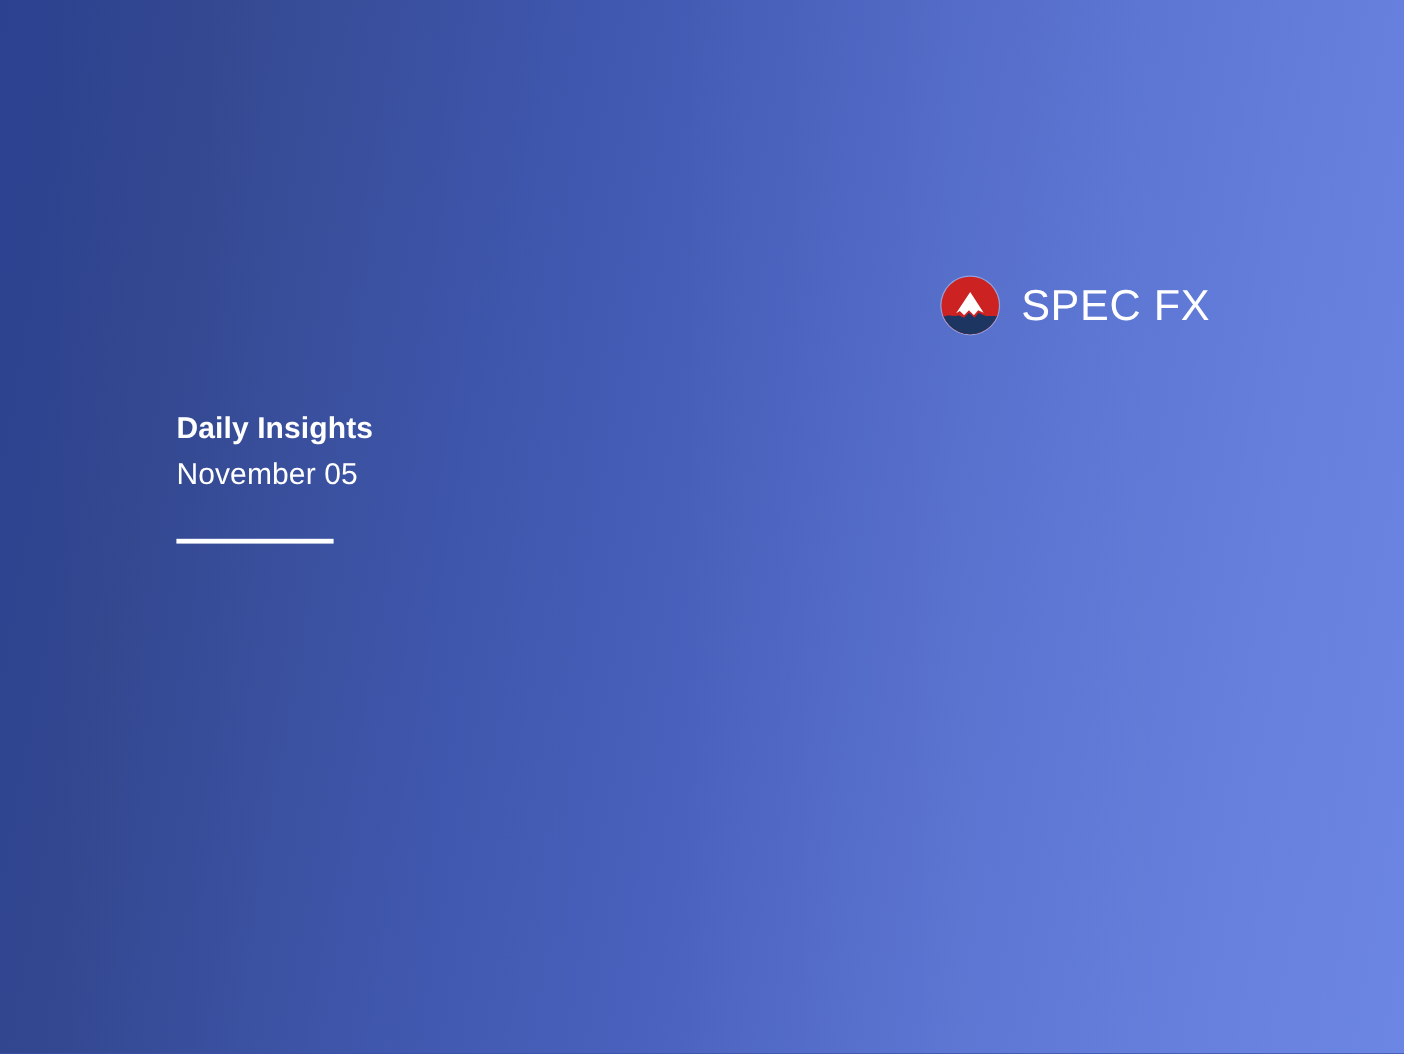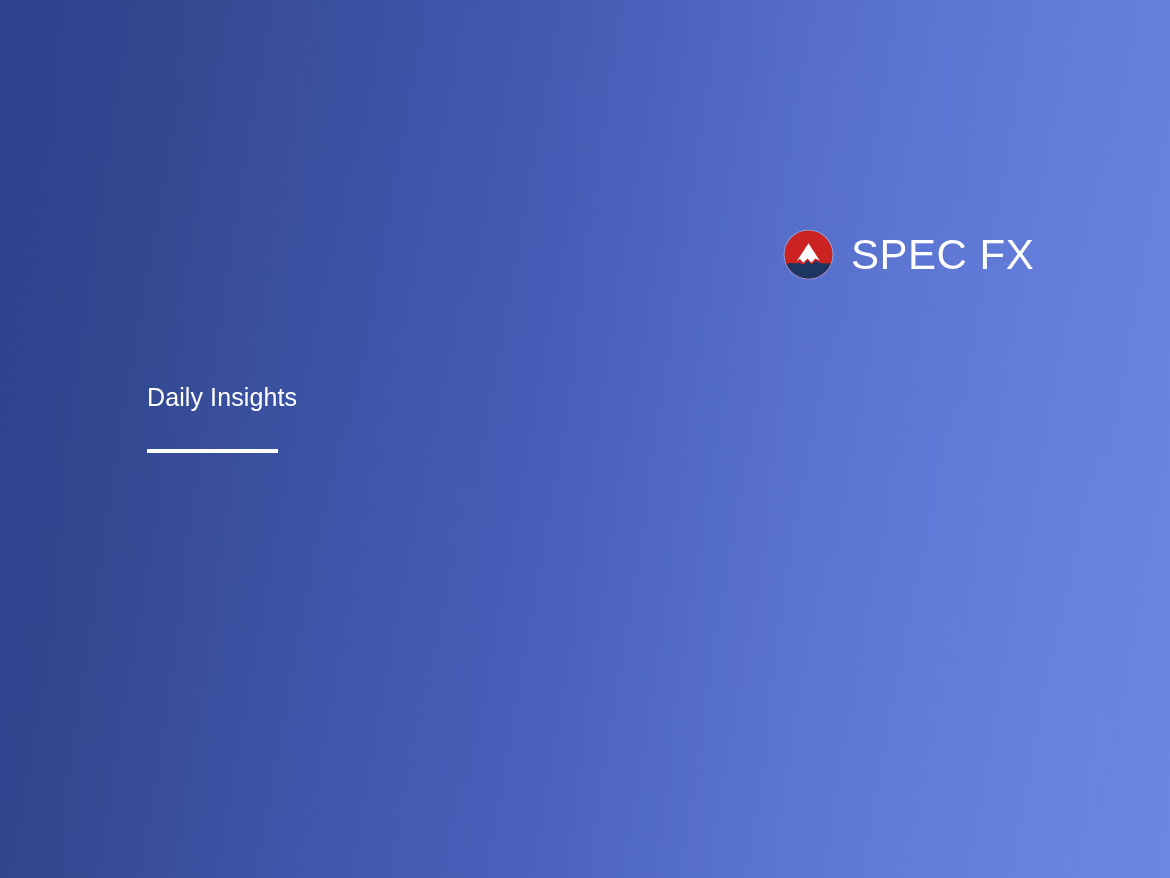--- a/index.html
+++ b/index.html
@@ -58,42 +58,41 @@
     width:51px;
     height:51px;
     flex:0 0 51px;
     border-radius:50%;
     overflow:hidden;
     display:block;
   }
 
   #brand-name {
     color:#ffffff;
-    font-size:42px;
+    font-size:36px;
     font-weight:400;
     letter-spacing:0.5px;
     line-height:1;
     white-space:nowrap;
   }
 
   
   #eyebrow {
     position:absolute;
     left:147px;
     top:341px;
     width:700px;
   }
 
   #kicker {
     color:#ffffff;
     font-size:25px;
-    font-weight:400;
+    font-weight:700;
     letter-spacing:0.1px;
     line-height:1.28;
-    margin-top:40px;
   }
 
   #dateline {
     color:#ffffff;
     font-size:25px;
     font-weight:400;
     letter-spacing:0.1px;
     line-height:1.3;
     margin-top:6px;
   }
@@ -151,18 +150,19 @@
         <path d="M50 28 L72 62 L63 58 L56 66 L48 58 L40 66 L33 59 L27 63 Z" fill="#ffffff"></path>
         <path d="M0 72 C14 62, 24 70, 31 66 L40 70 L48 62 L57 70 L64 62 L72 66 C82 70, 90 64, 100 70 L100 100 L0 100 Z" fill="#1d3561"></path>
       </g>
     </svg>
 
     <span id="brand-name">SPEC FX</span>
   </div>
 
   <div id="eyebrow">
     <div id="kicker">Daily Insights</div>
+    <div id="dateline">November 05</div>
   </div>
 
   <div id="rule"></div>
 
 
 </div>
 
 </body></html>

